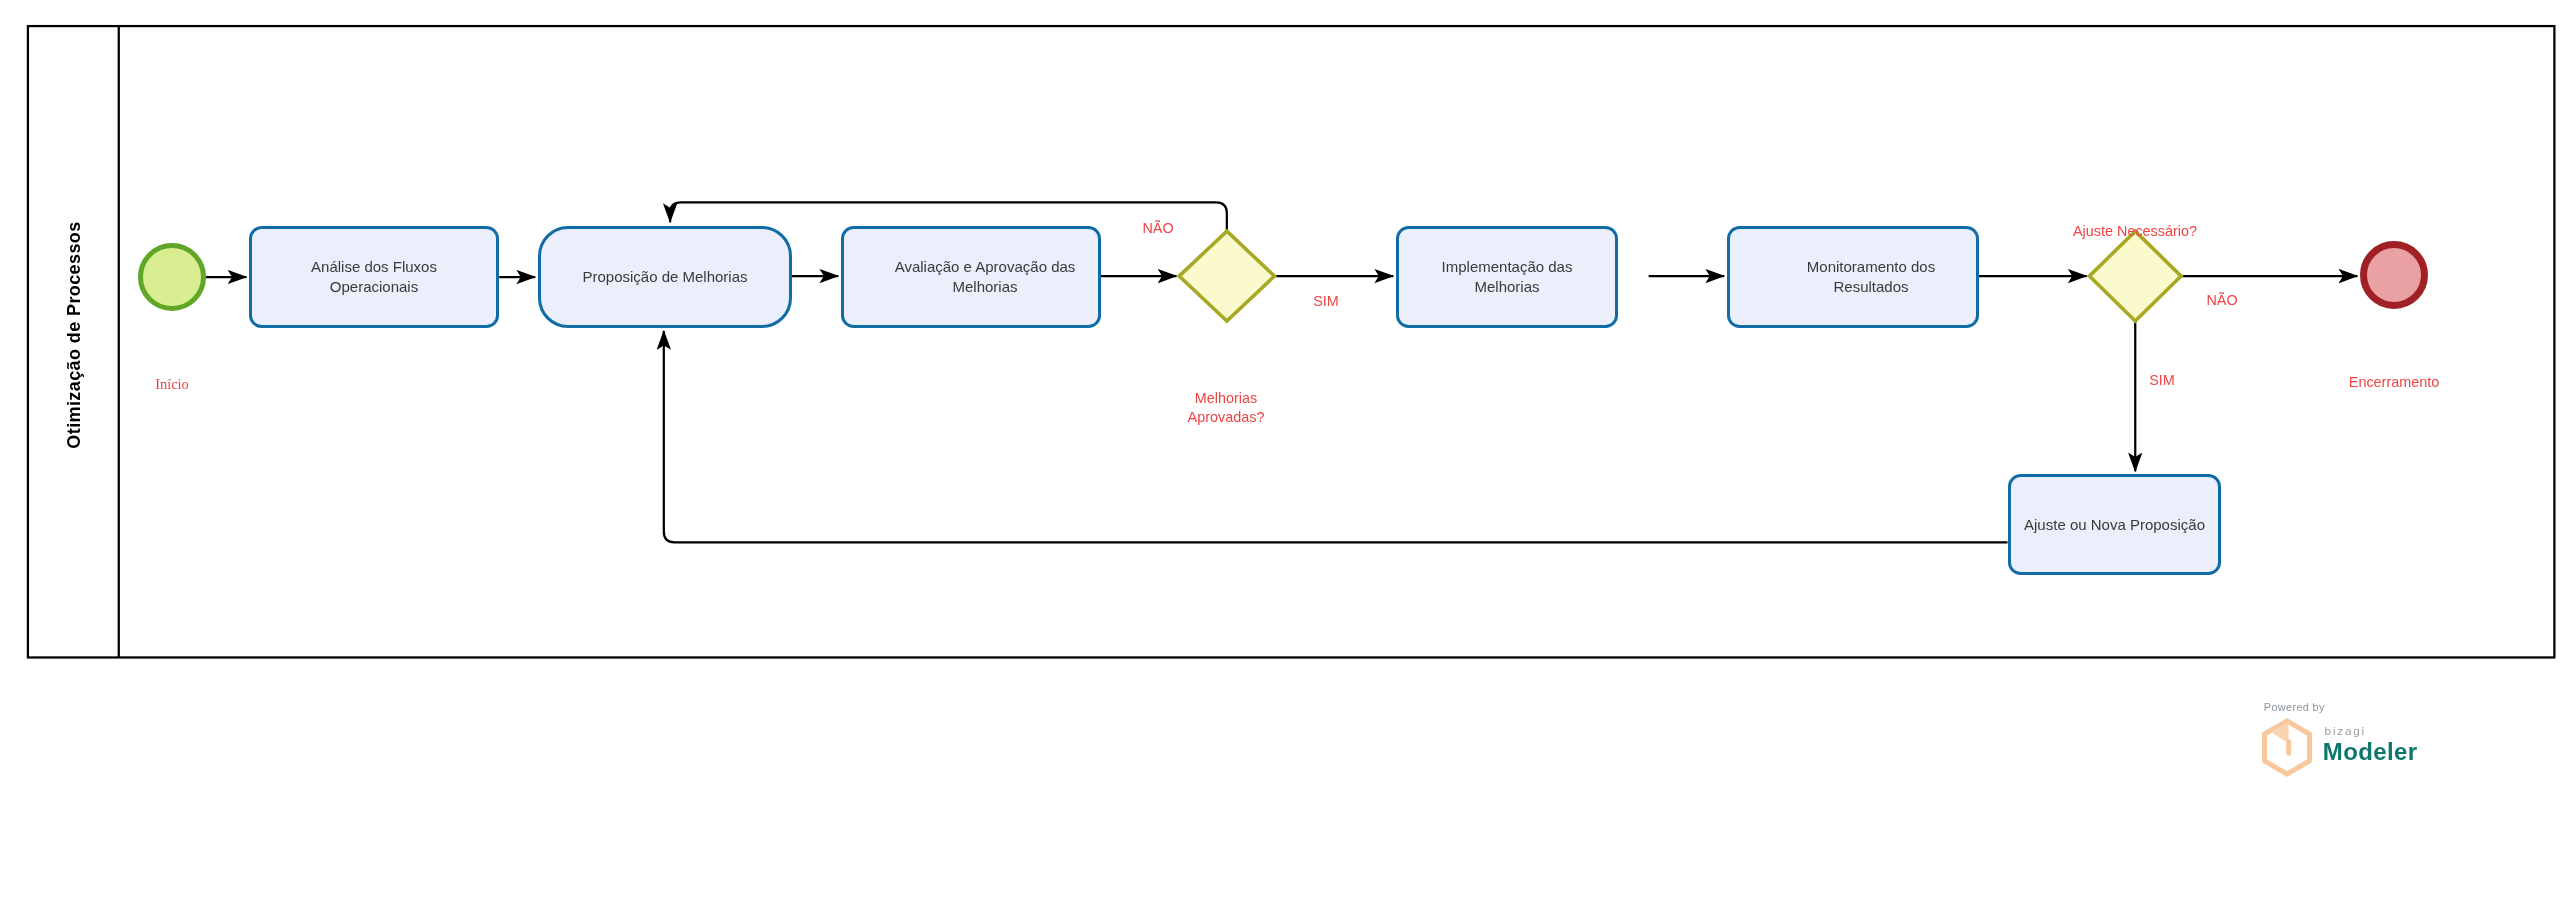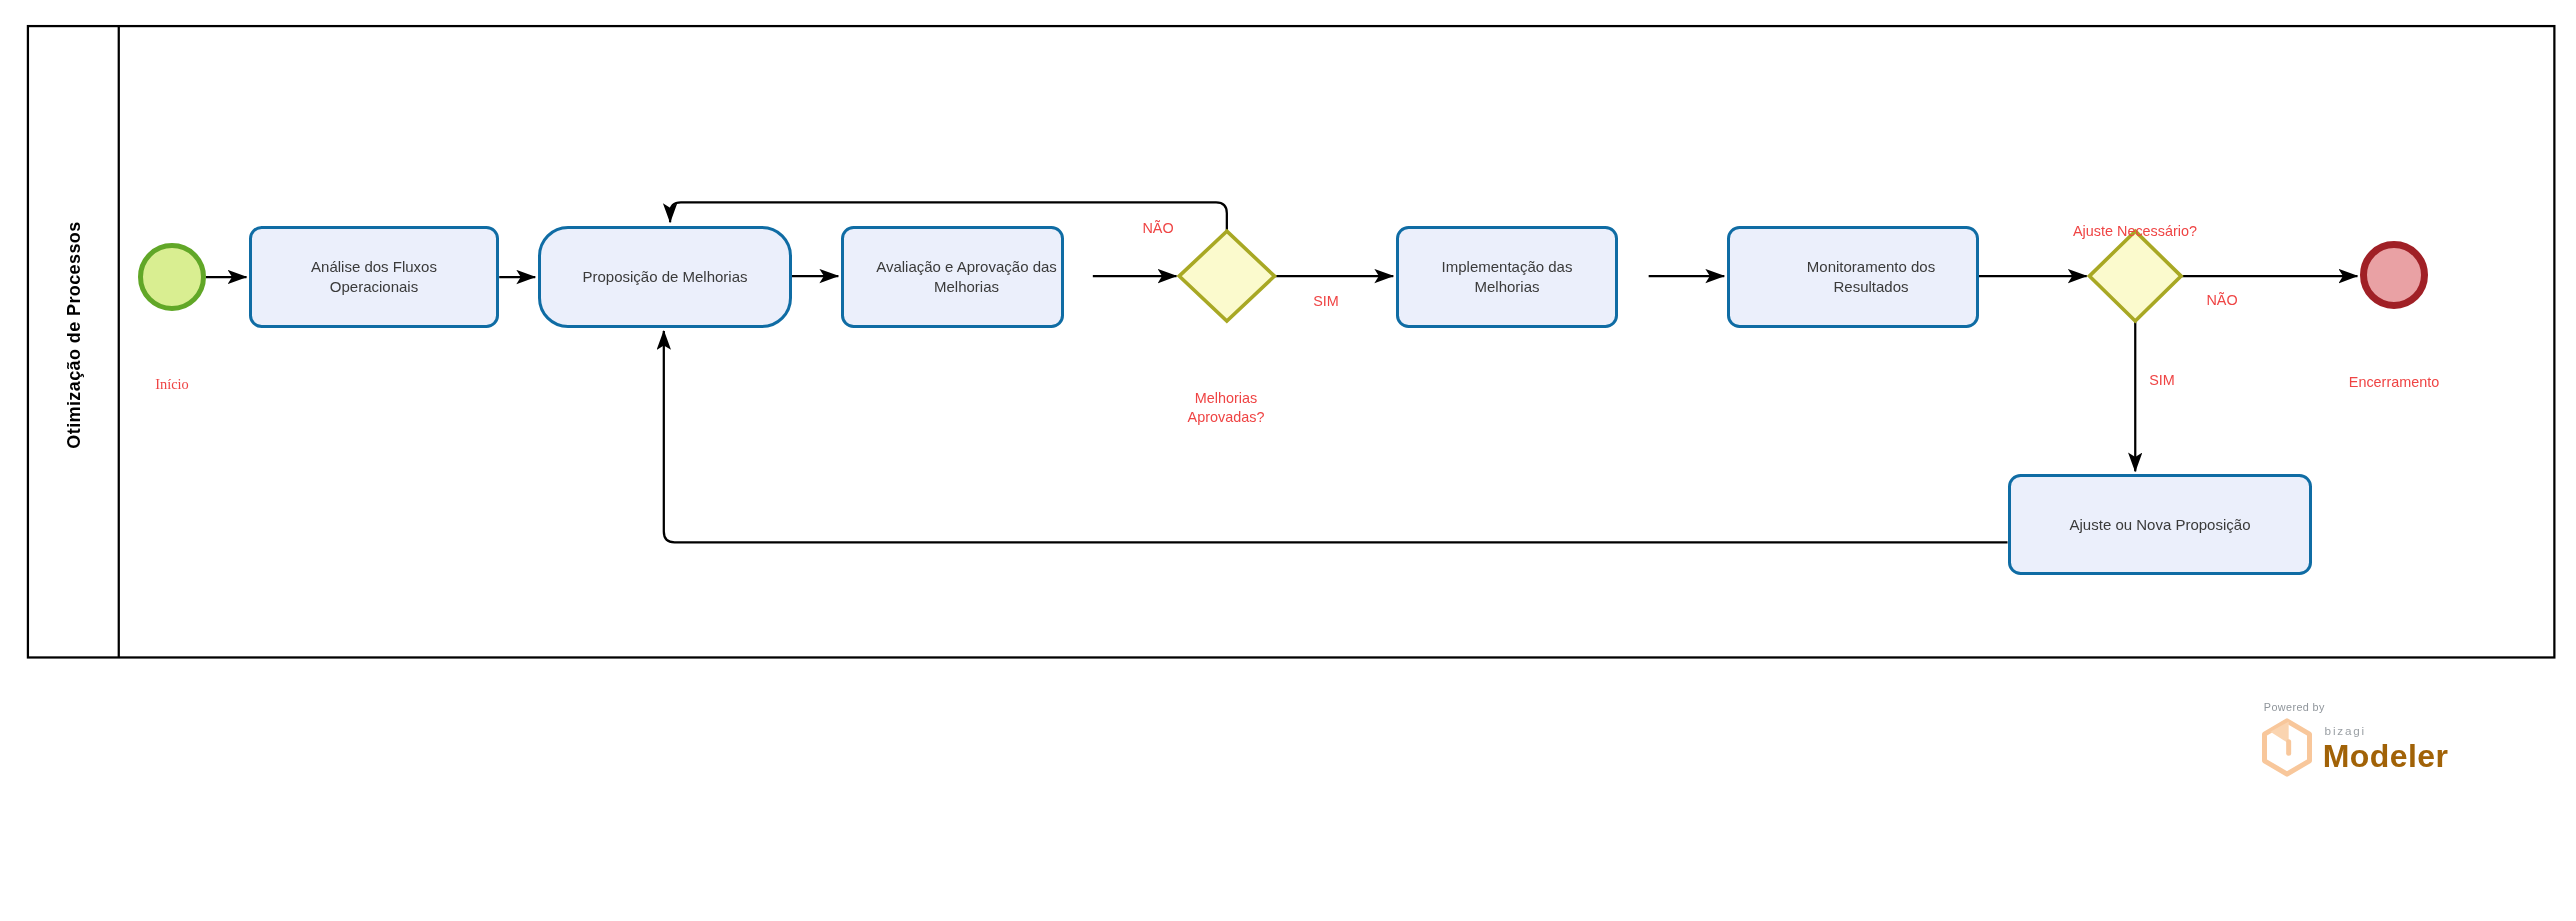--- a/index.html
+++ b/index.html
@@ -25,21 +25,21 @@
   .lbl.wrap{white-space:normal;}
   .lane-title{
     position:absolute;left:74px;top:335px;
     transform:translate(-50%,-50%) rotate(-90deg);
     font-size:18px;font-weight:bold;color:#000;white-space:nowrap;letter-spacing:0.4px;
   }
   .brand{position:absolute;left:2262px;top:701px;width:234px;}
   .brand .powered{font-size:10.8px;color:#8F959B;letter-spacing:0.4px;margin:0 0 5.4px 1.8px;}
   .brand .row{display:flex;align-items:flex-start;}
   .brand .bizagi{font-size:11.7px;color:#9BA0A5;letter-spacing:1.8px;margin:5.4px 0 0 12.6px;}
-  .brand .modeler{font-size:32px;color:#a16207;font-weight:bold;letter-spacing:0.4px;margin:0.9px 0 0 10.8px;}
+  .brand .modeler{font-size:24px;color:#0f766e;font-weight:bold;letter-spacing:0.4px;margin:0.9px 0 0 10.8px;}
 </style>
 </head>
 <body>
 
 <div id="canvas">
 
   <svg id="edge-layer" width="2576" height="921" viewBox="0 0 2864 1024">
     <defs>
       <marker id="arrow" markerUnits="userSpaceOnUse" markerWidth="24" markerHeight="18" refX="21" refY="8" orient="auto">
         <polygon points="0,0 22,8 0,16 5,8" fill="#000"></polygon>
@@ -76,30 +76,30 @@
 
   <div class="event end" style="left:2360px;top:241px;"></div>
   <div class="lbl" style="left:2394px;top:333px;">Encerramento</div>
 
   <div class="task" style="left:249px;top:226px;width:250px;height:102px;">
     <span class="task-label">Análise dos Fluxos Operacionais</span>
   </div>
   <div class="task" style="left:538px;top:226px;width:254px;height:102px;border-radius:30px;">
     <span class="task-label">Proposição de Melhorias</span>
   </div>
-  <div class="task" style="left:841px;top:226px;width:223px;height:102px;padding-left:28px;">
+  <div class="task" style="left:841px;top:226px;width:260px;height:102px;padding-left:28px;">
     <span class="task-label">Avaliação e Aprovação das Melhorias</span>
   </div>
   <div class="task" style="left:1396px;top:226px;width:222px;height:102px;">
     <span class="task-label">Implementação das Melhorias</span>
   </div>
   <div class="task" style="left:1727px;top:226px;width:252px;height:102px;padding-left:36px;">
     <span class="task-label">Monitoramento dos Resultados</span>
   </div>
-  <div class="task" style="left:2008px;top:474px;width:304px;height:101px;">
+  <div class="task" style="left:2008px;top:474px;width:213px;height:101px;">
     <span class="task-label">Ajuste ou Nova Proposição</span>
   </div>
 
   <div class="lbl wrap" style="left:1226px;top:349px;width:117px;">Melhorias Aprovadas?</div>
   <div class="lbl" style="left:1326px;top:252px;">SIM</div>
   <div class="lbl" style="left:1158px;top:179px;">NÃO</div>
 
   <div class="lbl wrap" style="left:2135px;top:182px;width:126px;">Ajuste Necessário?</div>
   <div class="lbl" style="left:2222px;top:251px;">NÃO</div>
   <div class="lbl" style="left:2162px;top:331px;">SIM</div>

